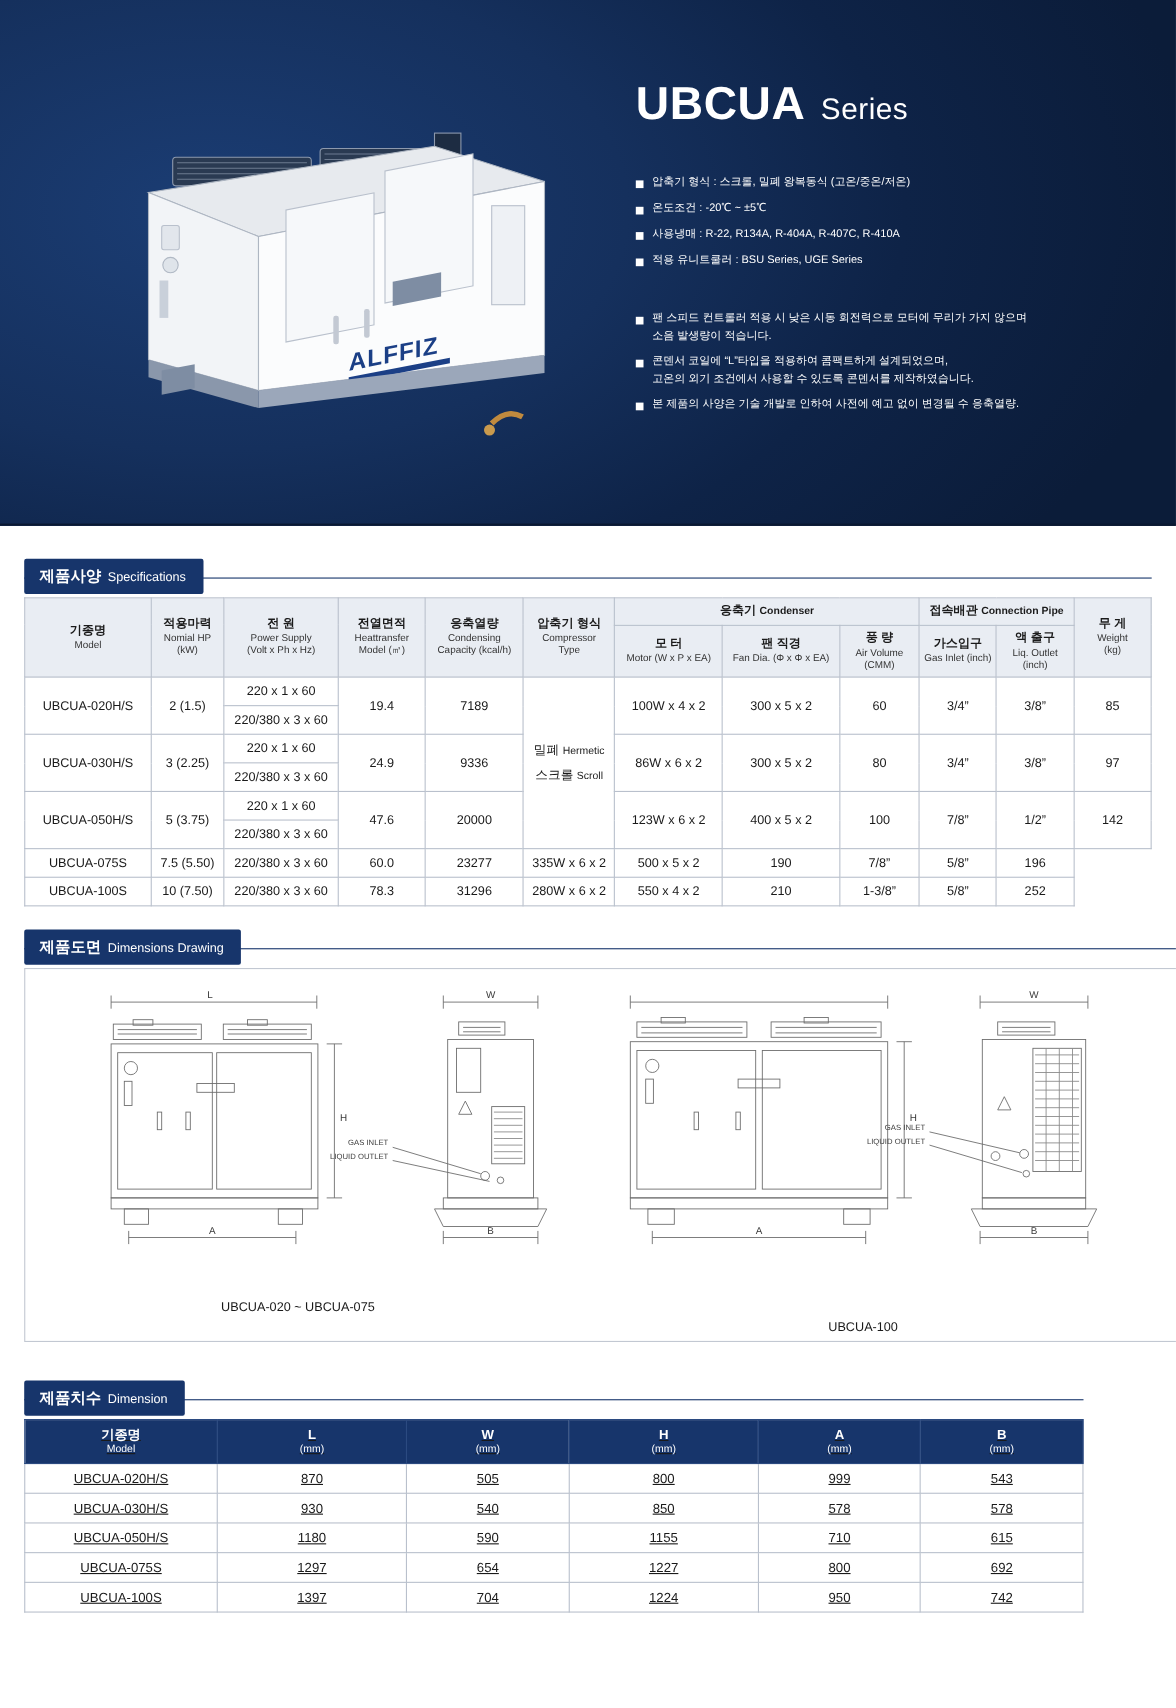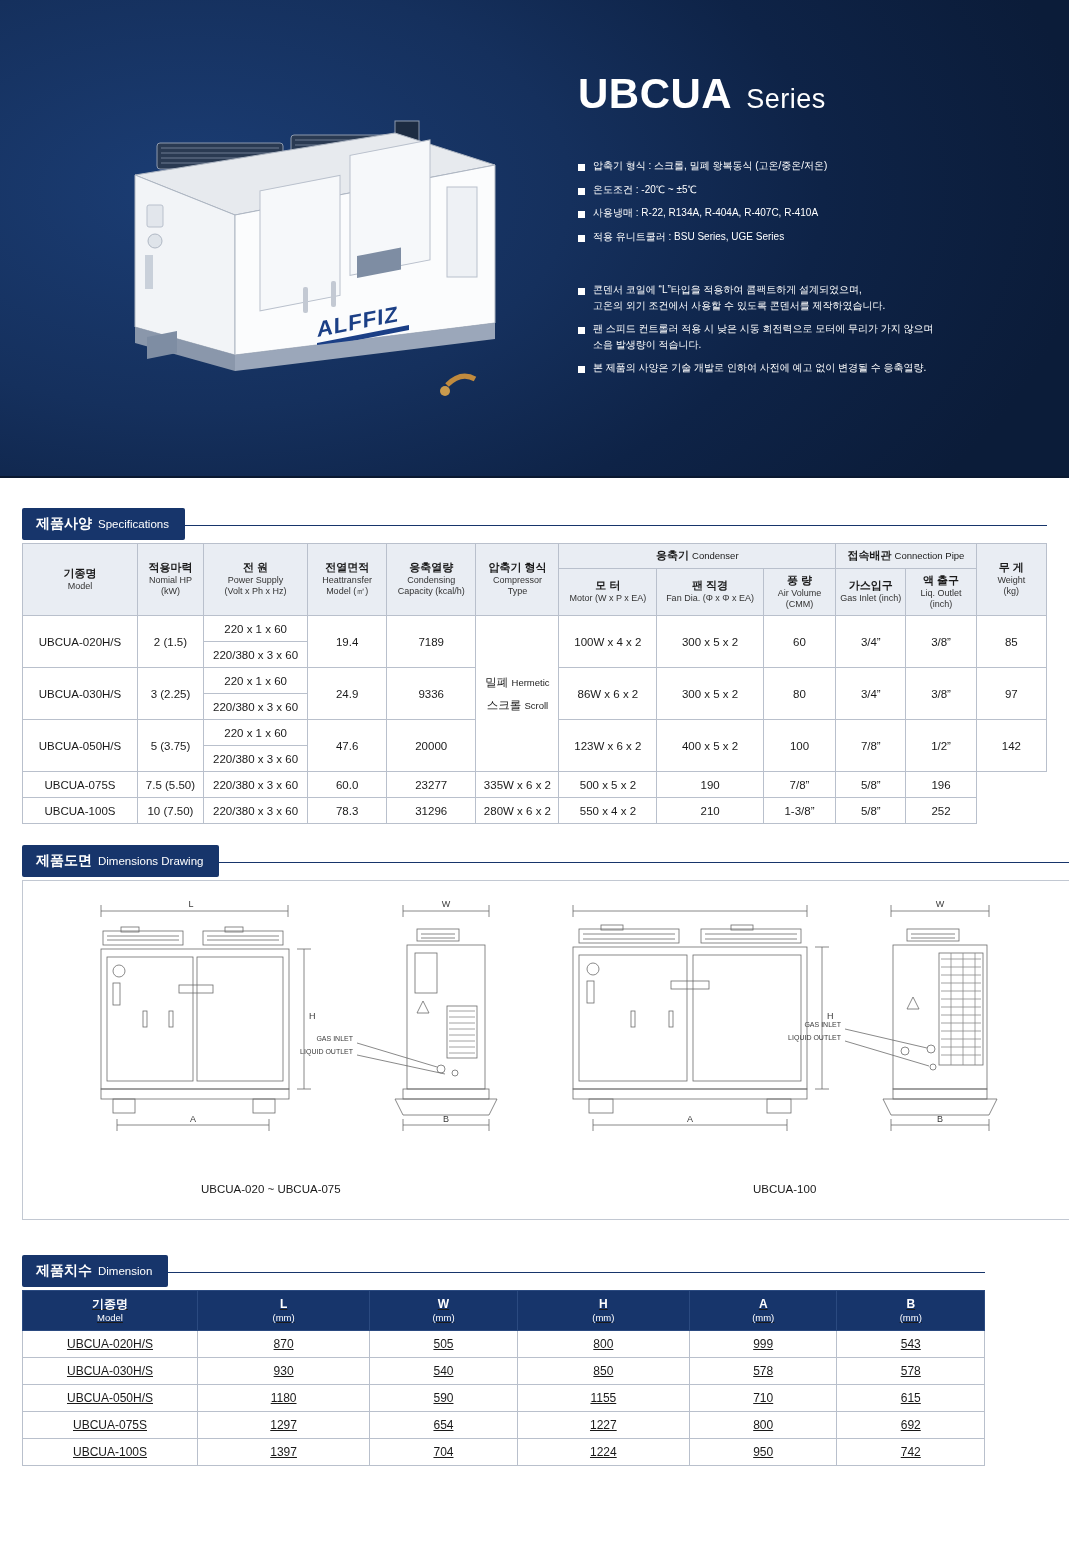--- a/index.html
+++ b/index.html
@@ -91,21 +91,21 @@
     padding: 3px 2px;
     color: #1a1a1a;
   }
   .spec-table thead th {
     background: #e9edf3;
     font-weight: bold;
     line-height: 1.25;
     padding: 5px 2px;
   }
   .spec-table thead th .en { display: block; font-size: 9px; font-weight: normal; color: #333; }
-  .spec-table thead th .inl { font-size: 9.5px; font-weight: normal; }
+  .spec-table thead th .inl { font-size: 9.5px; font-weight: bold; }
   .spec-table tbody td { height: 26px; font-size: 11.5px; }
   .spec-table tbody td.model { text-align: center; font-size: 11.5px; }
   .spec-table td.comp { font-size: 11.5px; line-height: 2.0; }
   .spec-table td.comp .en { font-size: 9.5px; }
 
   
   .draw-area { position: absolute; left: 22px; top: 845px; width: 1056px; }
   .draw-box {
     margin-top: 3px;
     border: 1px solid #c2c8d2;
@@ -202,26 +202,26 @@
 
     <div class="bullets">
       <div class="bullet">압축기 형식 : 스크롤, 밀폐 왕복동식 (고온/중온/저온)</div>
       <div class="bullet">온도조건 : -20℃ ~ ±5℃</div>
       <div class="bullet">사용냉매 : R-22, R134A, R-404A, R-407C, R-410A</div>
       <div class="bullet">적용 유니트쿨러 : BSU Series, UGE Series</div>
     </div>
 
     <div class="bullets-2">
       <div class="bullet">
+        <span>팬 스피드 컨트롤러 적용 시 낮은 시동 회전력으로 모터에 무리가 가지 않으며</span>
+        <span class="cont">소음 발생량이 적습니다.</span>
+      </div>
+      <div class="bullet">
         <span>콘덴서 코일에 “L”타입을 적용하여 콤팩트하게 설계되었으며,</span>
         <span class="cont">고온의 외기 조건에서 사용할 수 있도록 콘덴서를 제작하였습니다.</span>
-      </div>
-      <div class="bullet">
-        <span>팬 스피드 컨트롤러 적용 시 낮은 시동 회전력으로 모터에 무리가 가지 않으며</span>
-        <span class="cont">소음 발생량이 적습니다.</span>
       </div>
       <div class="bullet">
         <span>본 제품의 사양은 기술 개발로 인하여 사전에 예고 없이 변경될 수 응축열량.</span>
       </div>
     </div>
   </div>
 
   <div class="spec-area">
     <div class="sec-wrap">
       <div class="sec-rule"></div>
@@ -555,21 +555,21 @@
             <text x="59" y="221" fill="#3a3a3a" stroke="none" text-anchor="middle">B</text>
             <line x1="-36" y1="128" x2="46" y2="147"></line>
             <line x1="-36" y1="140" x2="48" y2="165"></line>
             <text x="-40" y="126" fill="#3a3a3a" stroke="none" text-anchor="end" font-size="7">GAS INLET</text>
             <text x="-40" y="139" fill="#3a3a3a" stroke="none" text-anchor="end" font-size="7">LIQUID OUTLET</text>
           </g>
         </g>
       </svg>
 
       <div class="draw-cap" style="left:178px; top:302px;">UBCUA-020 ~ UBCUA-075</div>
-      <div class="draw-cap" style="left:730px; top:302px;">UBCUA-100</div>
+      <div class="draw-cap" style="left:730px; top:320px;">UBCUA-100</div>
     </div>
   </div>
 
   <div class="dim-area">
     <div class="sec-wrap">
       <div class="sec-rule"></div>
       <span class="sec-head">
         <span>제품치수</span><span class="en">Dimension</span>
       </span>
     </div>

